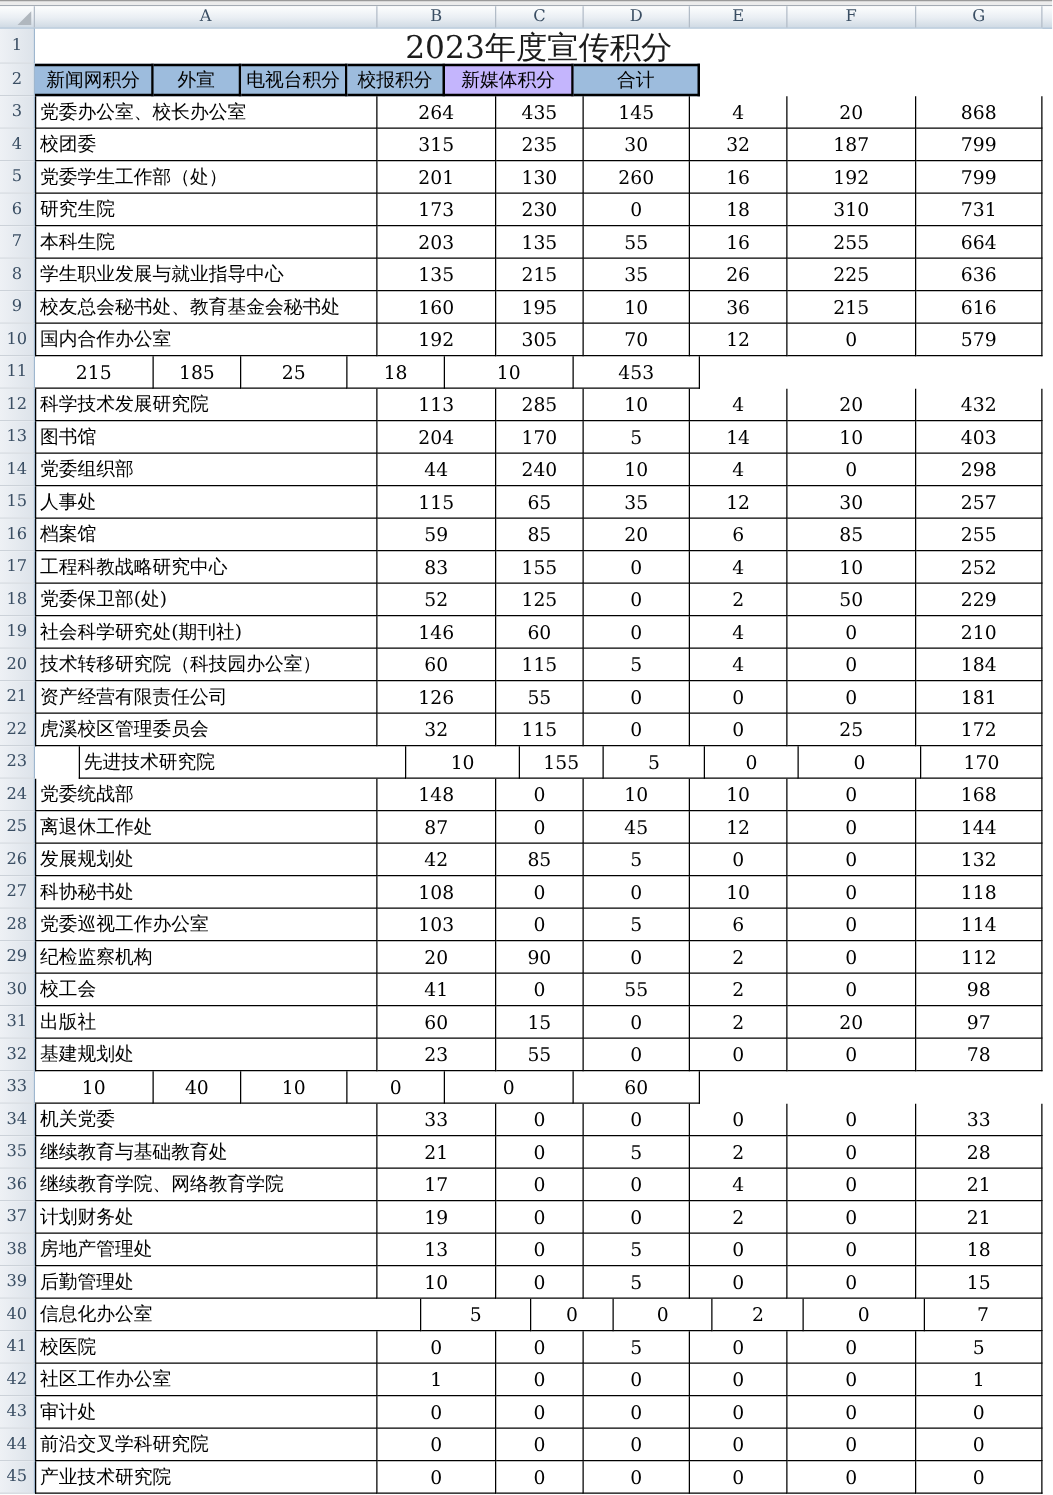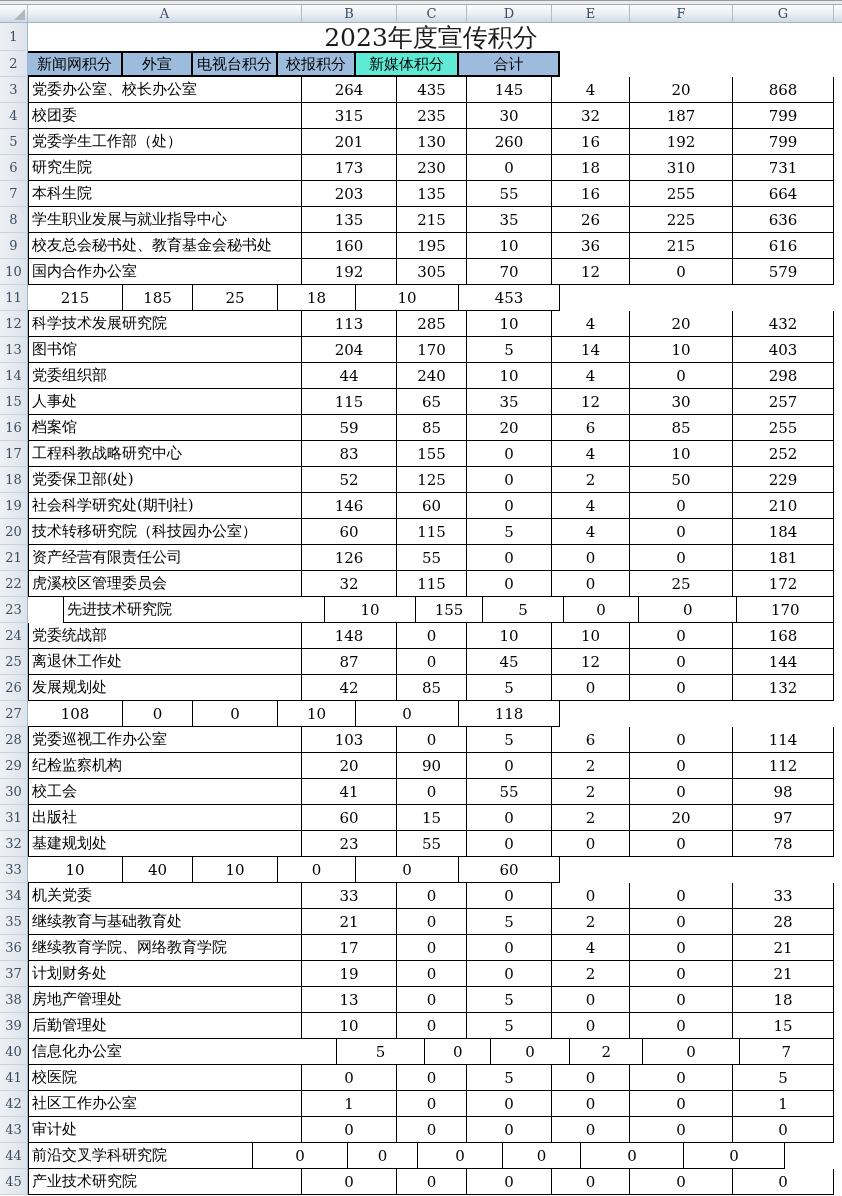--- a/index.html
+++ b/index.html
@@ -151,21 +151,21 @@
       </div>
     <div class="content">
       <div class="title-row">
         <span>2023年度宣传积分</span>
       </div>
       <div class="header-row" id="header-row">
           <div class="hcell" style="width: 95px; background: rgb(157, 188, 221);">新闻网积分</div>
           <div class="hcell" style="width: 70px; background: rgb(157, 188, 221);">外宣</div>
           <div class="hcell" style="width: 85px; background: rgb(157, 188, 221);">电视台积分</div>
           <div class="hcell" style="width: 78px; background: rgb(157, 188, 221);">校报积分</div>
-          <div class="hcell" style="width: 103px; background: #5eead4;">新媒体积分</div>
+          <div class="hcell" style="width: 103px; background: #c4b5fd;">新媒体积分</div>
           <div class="hcell" style="width: 101px; background: rgb(157, 188, 221);">合计</div>
         </div>
       <div id="rows">
           <div class="data-row">
             <div class="dcell unit" style="width: 274px;">党委办公室、校长办公室</div>
             <div class="dcell" style="width: 95px;">264</div>
             <div class="dcell" style="width: 70px;">435</div>
             <div class="dcell" style="width: 85px;">145</div>
             <div class="dcell" style="width: 78px;">4</div>
             <div class="dcell" style="width: 103px;">20</div>
@@ -371,20 +371,21 @@
           <div class="data-row">
             <div class="dcell unit" style="width: 274px;">发展规划处</div>
             <div class="dcell" style="width: 95px;">42</div>
             <div class="dcell" style="width: 70px;">85</div>
             <div class="dcell" style="width: 85px;">5</div>
             <div class="dcell" style="width: 78px;">0</div>
             <div class="dcell" style="width: 103px;">0</div>
             <div class="dcell" style="width: 101px;">132</div>
           </div>
           <div class="data-row">
+            <div class="dcell unit" style="width: 274px;">科协秘书处</div>
             <div class="dcell" style="width: 95px;">108</div>
             <div class="dcell" style="width: 70px;">0</div>
             <div class="dcell" style="width: 85px;">0</div>
             <div class="dcell" style="width: 78px;">10</div>
             <div class="dcell" style="width: 103px;">0</div>
             <div class="dcell" style="width: 101px;">118</div>
           </div>
           <div class="data-row">
             <div class="dcell unit" style="width: 274px;">党委巡视工作办公室</div>
             <div class="dcell" style="width: 95px;">103</div>
@@ -522,21 +523,21 @@
           <div class="data-row">
             <div class="dcell unit" style="width: 274px;">审计处</div>
             <div class="dcell" style="width: 95px;">0</div>
             <div class="dcell" style="width: 70px;">0</div>
             <div class="dcell" style="width: 85px;">0</div>
             <div class="dcell" style="width: 78px;">0</div>
             <div class="dcell" style="width: 103px;">0</div>
             <div class="dcell" style="width: 101px;">0</div>
           </div>
           <div class="data-row">
-            <div class="dcell unit" style="width: 225px;">前沿交叉学科研究院</div>
+            <div class="dcell unit" style="width: 274px;">前沿交叉学科研究院</div>
             <div class="dcell" style="width: 95px;">0</div>
             <div class="dcell" style="width: 70px;">0</div>
             <div class="dcell" style="width: 85px;">0</div>
             <div class="dcell" style="width: 78px;">0</div>
             <div class="dcell" style="width: 103px;">0</div>
             <div class="dcell" style="width: 101px;">0</div>
           </div>
           <div class="data-row">
             <div class="dcell unit" style="width: 274px;">产业技术研究院</div>
             <div class="dcell" style="width: 95px;">0</div>

